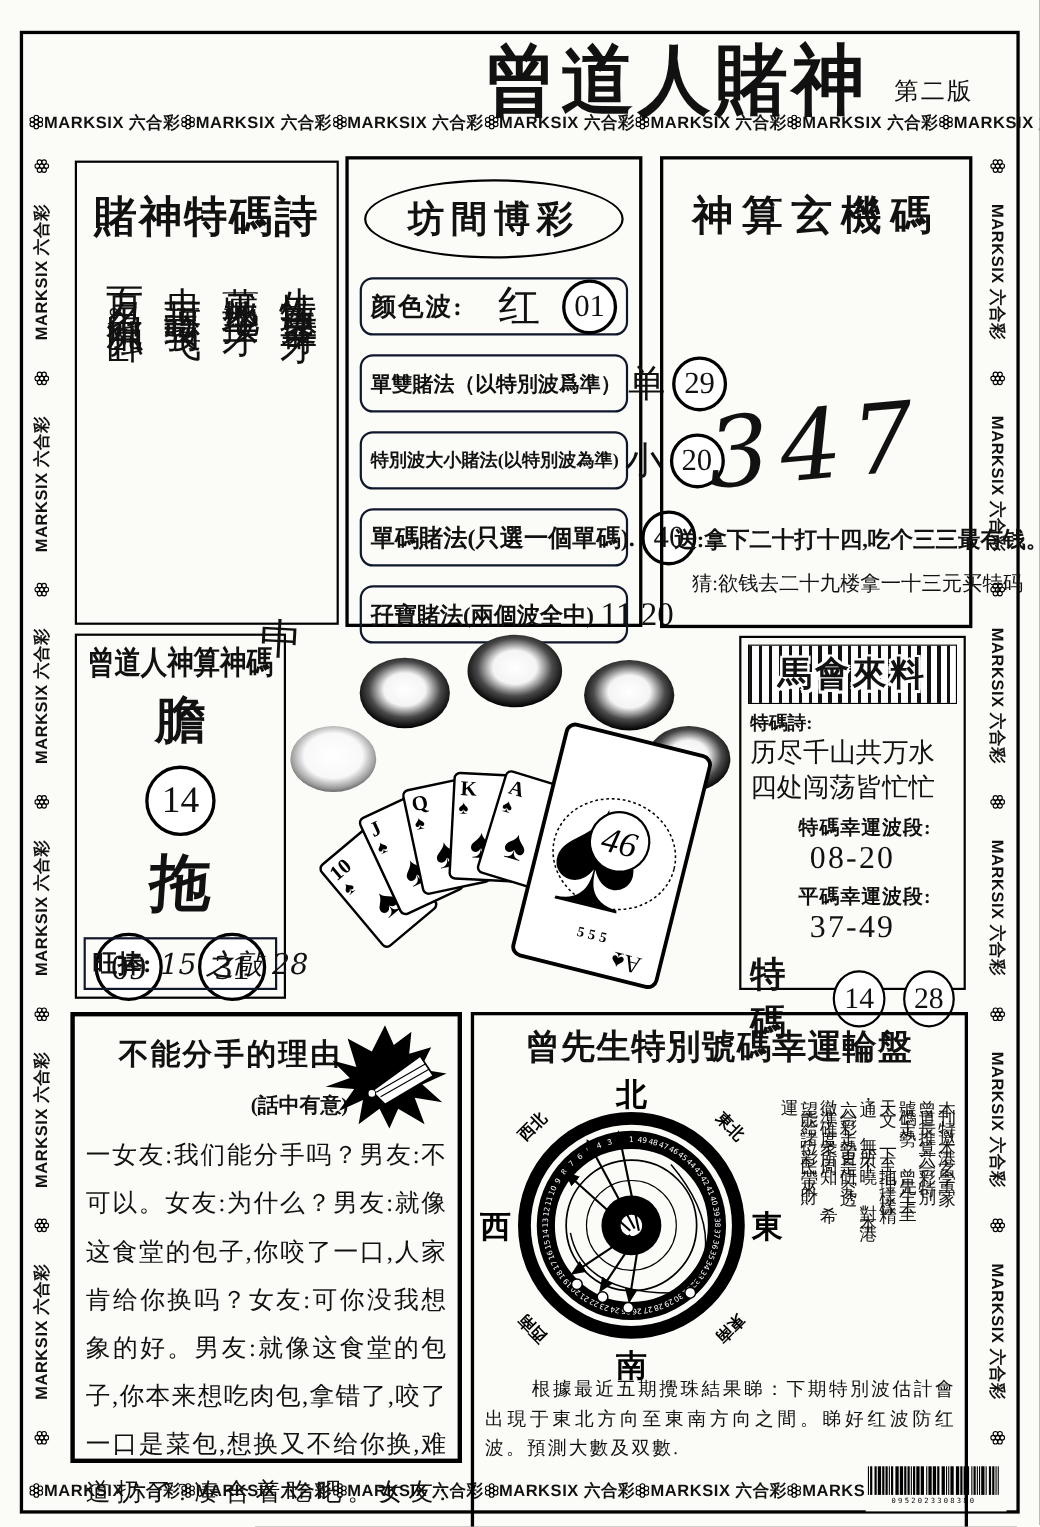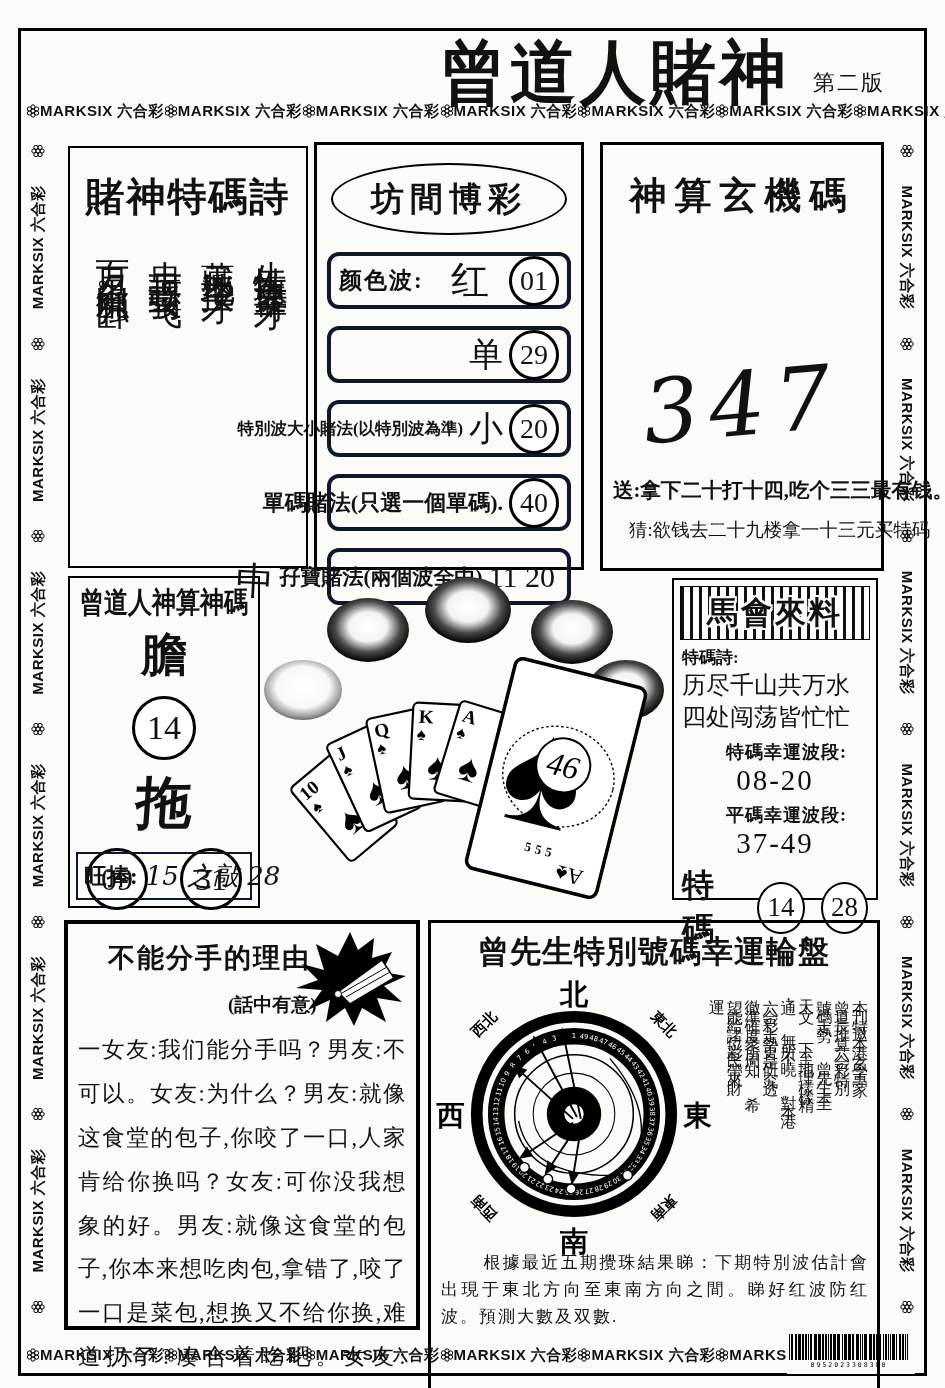--- a/index.html
+++ b/index.html
@@ -35,22 +35,22 @@
   
   .poem-box{position:absolute;left:68px;top:146px;width:236px;height:418px;border:2px solid #000;}
   .poem-title{margin-top:22px;text-align:center;font-size:39px;font-weight:900;letter-spacing:2px;}
   .poem-body{position:absolute;left:8px;right:10px;top:86px;bottom:10px;writing-mode:vertical-rl;
              white-space:pre-line;font-size:34px;line-height:1.55;letter-spacing:6px;text-align:start;}
 
   
   .folk-box{position:absolute;left:314px;top:142px;width:270px;height:428px;border:3px solid #000;padding:0 10px;box-sizing:border-box;}
   .folk-title{width:232px;height:68px;margin:18px auto 14px auto;border:2px solid #000;border-radius:50%;
               display:flex;align-items:center;justify-content:center;font-size:33px;font-weight:900;letter-spacing:6px;}
-  .folk-row{border:4px solid #0f172a;border-radius:12px;height:49px;margin-top:17px;display:flex;align-items:center;
-            padding:0 8px;gap:6px;justify-content:flex-end;}
+  .folk-row{border:2px solid #0f172a;border-radius:12px;height:49px;margin-top:17px;display:flex;align-items:center;
+            padding:0 8px;gap:6px;}
   .folk-label{font-weight:bold;white-space:nowrap;}
   .r0 .folk-label{font-size:23px;letter-spacing:2px;}
   .r1 .folk-label{font-size:19px;}
   .r2 .folk-label{font-size:16.5px;}
   .r3 .folk-label{font-size:22px;}
   .r4 .folk-label{font-size:21px;}
   .folk-value{font-size:34px;margin-left:auto;white-space:nowrap;}
   .r0 .folk-value{font-size:38px;margin-left:auto;margin-right:14px;}
   .r4 .folk-value{font-size:30px;margin-right:4px;}
   .folk-circ{width:44px;height:44px;font-size:28px;flex:0 0 auto;}
@@ -533,20 +533,21 @@
   </div>
 
   <div class="folk-box">
     <div class="folk-title">坊間博彩</div>
     <div class="folk-row r0">
       <span class="folk-label">颜色波:</span>
       <span class="folk-value">红</span>
       <span class="circ folk-circ">01</span>
     </div>
     <div class="folk-row r1">
+      <span class="folk-label">單雙賭法（以特別波爲準）</span>
       <span class="folk-value">单</span>
       <span class="circ folk-circ">29</span>
     </div>
     <div class="folk-row r2">
       <span class="folk-label">特別波大小賭法(以特別波為準)</span>
       <span class="folk-value">小</span>
       <span class="circ folk-circ">20</span>
     </div>
     <div class="folk-row r3">
       <span class="folk-label">單碼賭法(只選一個單碼).</span>

